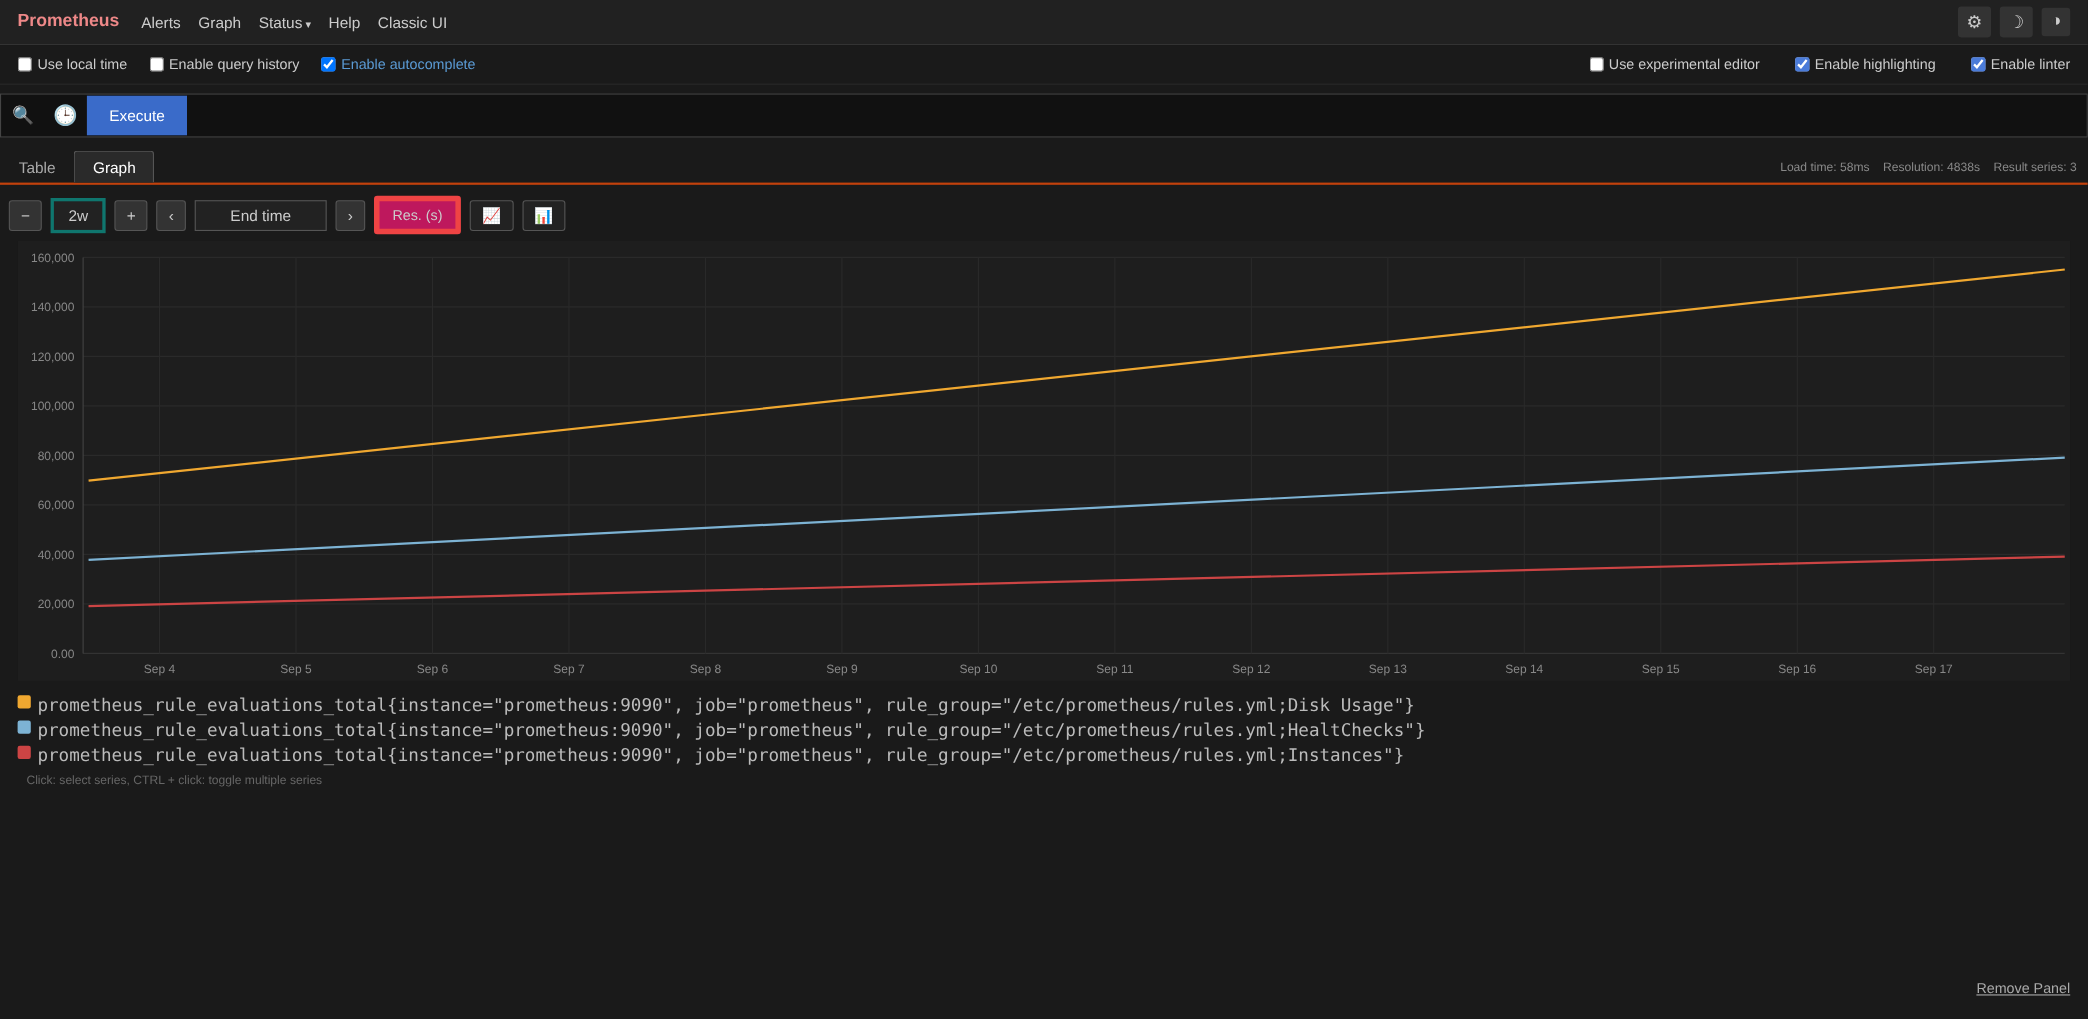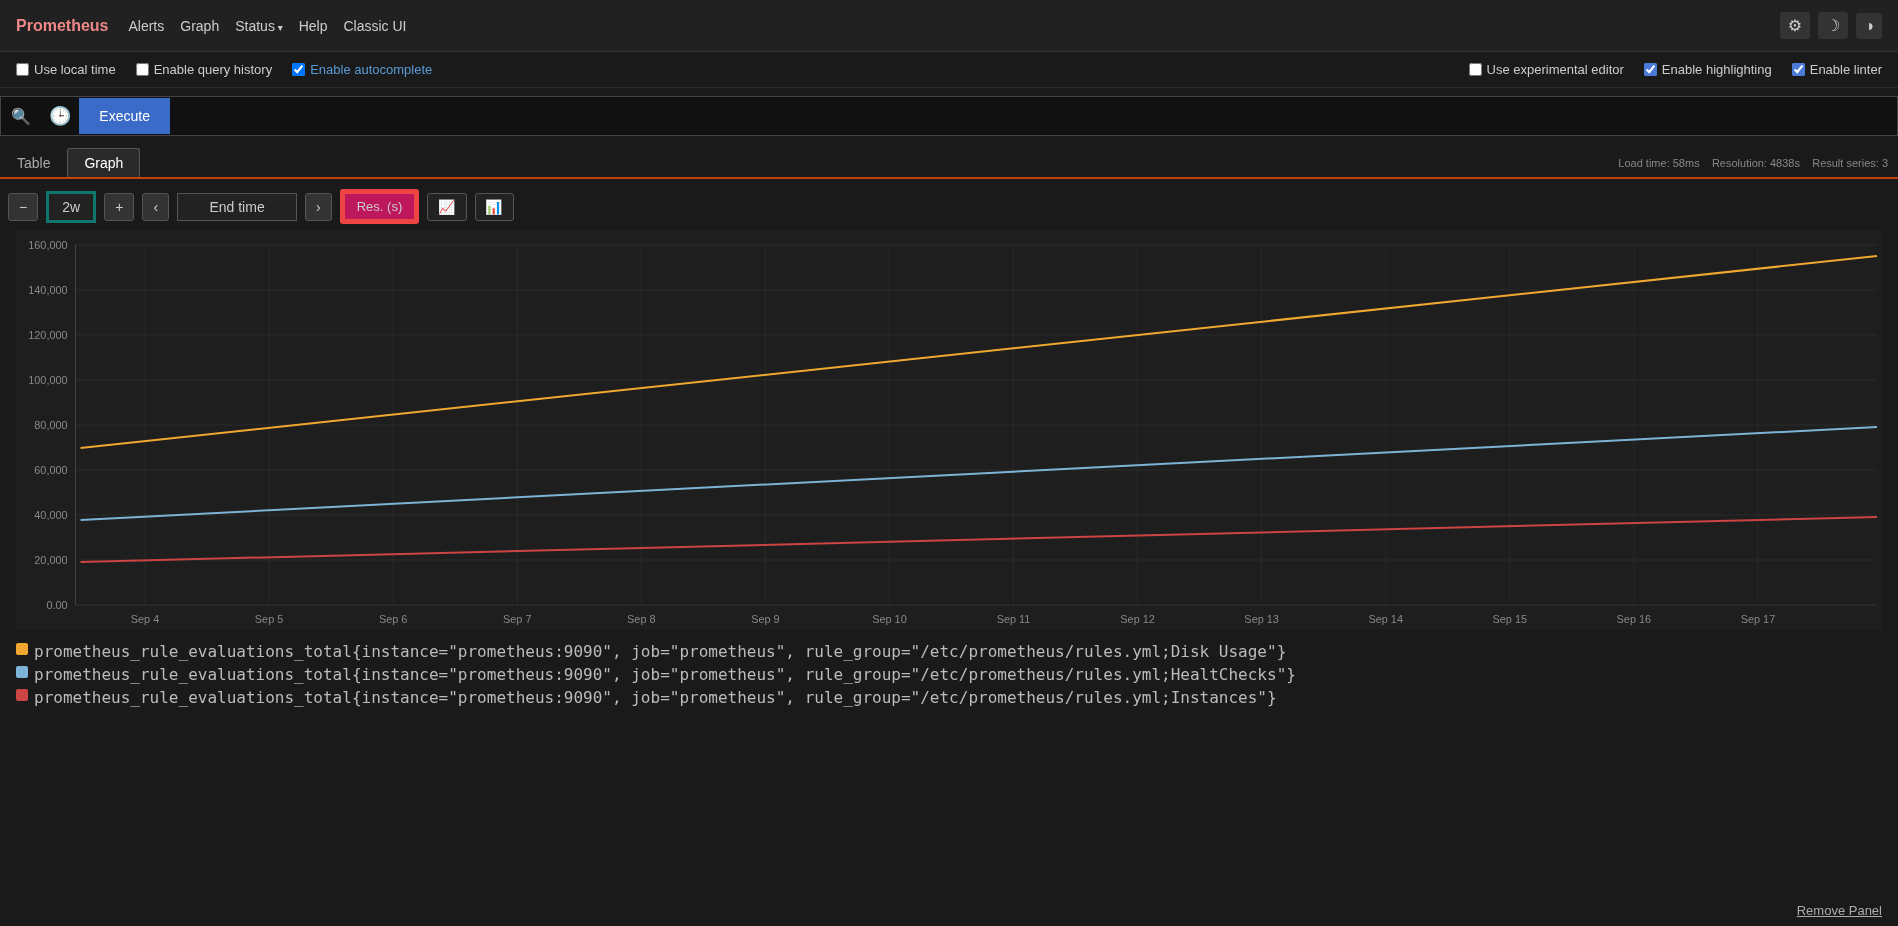--- a/index.html
+++ b/index.html
@@ -1,30 +1,30 @@
 <!DOCTYPE html>
 <html><head>
   <meta charset="utf-8">
   <style>
     * { box-sizing: border-box; margin: 0; padding: 0; }
     body { background: #1a1a1a; color: #ccc; font-family: Arial, sans-serif; font-size: 13px; width: 1898px; min-height: 926px; }
 
     
-    .navbar { background: #212121; display: flex; align-items: center; padding: 0 16px; height: 52px; border-bottom: 1px solid #333; }
+    .navbar { background: #212121; display: flex; align-items: center; padding: 0 16px; height: 41px; border-bottom: 1px solid #333; }
     .navbar-brand { color: #e88; font-size: 16px; font-weight: bold; margin-right: 20px; }
     .navbar-link { color: #ccc; text-decoration: none; margin-right: 16px; font-size: 14px; cursor: pointer; }
     .navbar-dropdown { position: relative; display: inline-block; }
     .navbar-dropdown > span { color: #ccc; font-size: 14px; cursor: pointer; }
     .navbar-dropdown > span::after { content: ' ▾'; font-size: 10px; }
     .navbar-right { margin-left: auto; display: flex; align-items: center; gap: 8px; }
     .icon-btn { background: #333; border: none; color: #ccc; padding: 4px 8px; cursor: pointer; border-radius: 3px; font-size: 16px; }
 
     
     .options-bar { background: #1a1a1a; padding: 10px 16px; display: flex; align-items: center; gap: 20px; border-bottom: 1px solid #2a2a2a; }
-    .options-right { margin-left: auto; display: flex; align-items: flex-start; gap: 20px; }
+    .options-right { margin-left: auto; display: flex; align-items: flex-start; gap: 32px; }
     .checkbox-label { display: flex; align-items: center; gap: 5px; font-size: 13px; color: #ccc; cursor: pointer; }
     .checkbox-label input[type=checkbox] { cursor: pointer; }
     .autocomplete-label { color: #5b9bd5; }
 
     
     .search-bar { display: flex; align-items: center; background: #111; border: 1px solid #444; margin: 8px 0; }
     .search-icon { padding: 8px 10px; color: #888; font-size: 16px; }
     .search-input { background: transparent; border: none; color: #fff; font-size: 14px; flex: 1; padding: 8px 4px; outline: none; font-family: monospace; }
     .execute-btn { background: #3a6bc9; color: #fff; border: none; padding: 10px 20px; font-size: 14px; cursor: pointer; }
     .time-icon-btn { background: transparent; border: none; color: #aaa; font-size: 18px; padding: 8px; cursor: pointer; }
@@ -48,21 +48,21 @@
     .chart-container { position: relative; width: 100%; padding: 0 8px; }
     .chart-svg { width: 100%; height: 400px; display: block; }
 
     
     .legend { padding: 12px 8px 4px 8px; }
     .legend-item { display: flex; align-items: flex-start; gap: 6px; margin-bottom: 4px; font-size: 16px; color: #bbb; font-family: monospace; cursor: pointer; }
     .legend-color { width: 12px; height: 12px; border-radius: 2px; flex-shrink: 0; margin-top: 1px; }
     .legend-hint { font-size: 11px; color: #666; padding: 4px 8px; font-family: Arial, sans-serif; }
 
     
-    .footer { position: fixed; bottom: 0; right: 0; padding: 8px 16px; }
+    .footer { position: fixed; bottom: 12px; right: 0; padding: 8px 16px; }
     .remove-panel-btn { background: transparent; border: none; color: #aaa; font-size: 13px; cursor: pointer; text-decoration: underline; }
 
     .main-content { padding: 0 8px; }
   </style>
 </head>
 <body>
 
 <nav class="navbar">
   <span class="navbar-brand">Prometheus</span>
   <a class="navbar-link">Alerts</a>
@@ -217,18 +217,19 @@
       <span>prometheus_rule_evaluations_total{instance="prometheus:9090", job="prometheus", rule_group="/etc/prometheus/rules.yml;Disk Usage"}</span>
     </div>
     <div class="legend-item">
       <div class="legend-color" style="background:#7db3d4"></div>
       <span>prometheus_rule_evaluations_total{instance="prometheus:9090", job="prometheus", rule_group="/etc/prometheus/rules.yml;HealtChecks"}</span>
     </div>
     <div class="legend-item">
       <div class="legend-color" style="background:#cc4444"></div>
       <span>prometheus_rule_evaluations_total{instance="prometheus:9090", job="prometheus", rule_group="/etc/prometheus/rules.yml;Instances"}</span>
     </div>
+    <div class="legend-hint">Click: select series, CTRL + click: toggle multiple series</div>
   </div>
 </div>
 
 <div class="footer">
   <button class="remove-panel-btn">Remove Panel</button>
 </div>
 
 </body></html>

